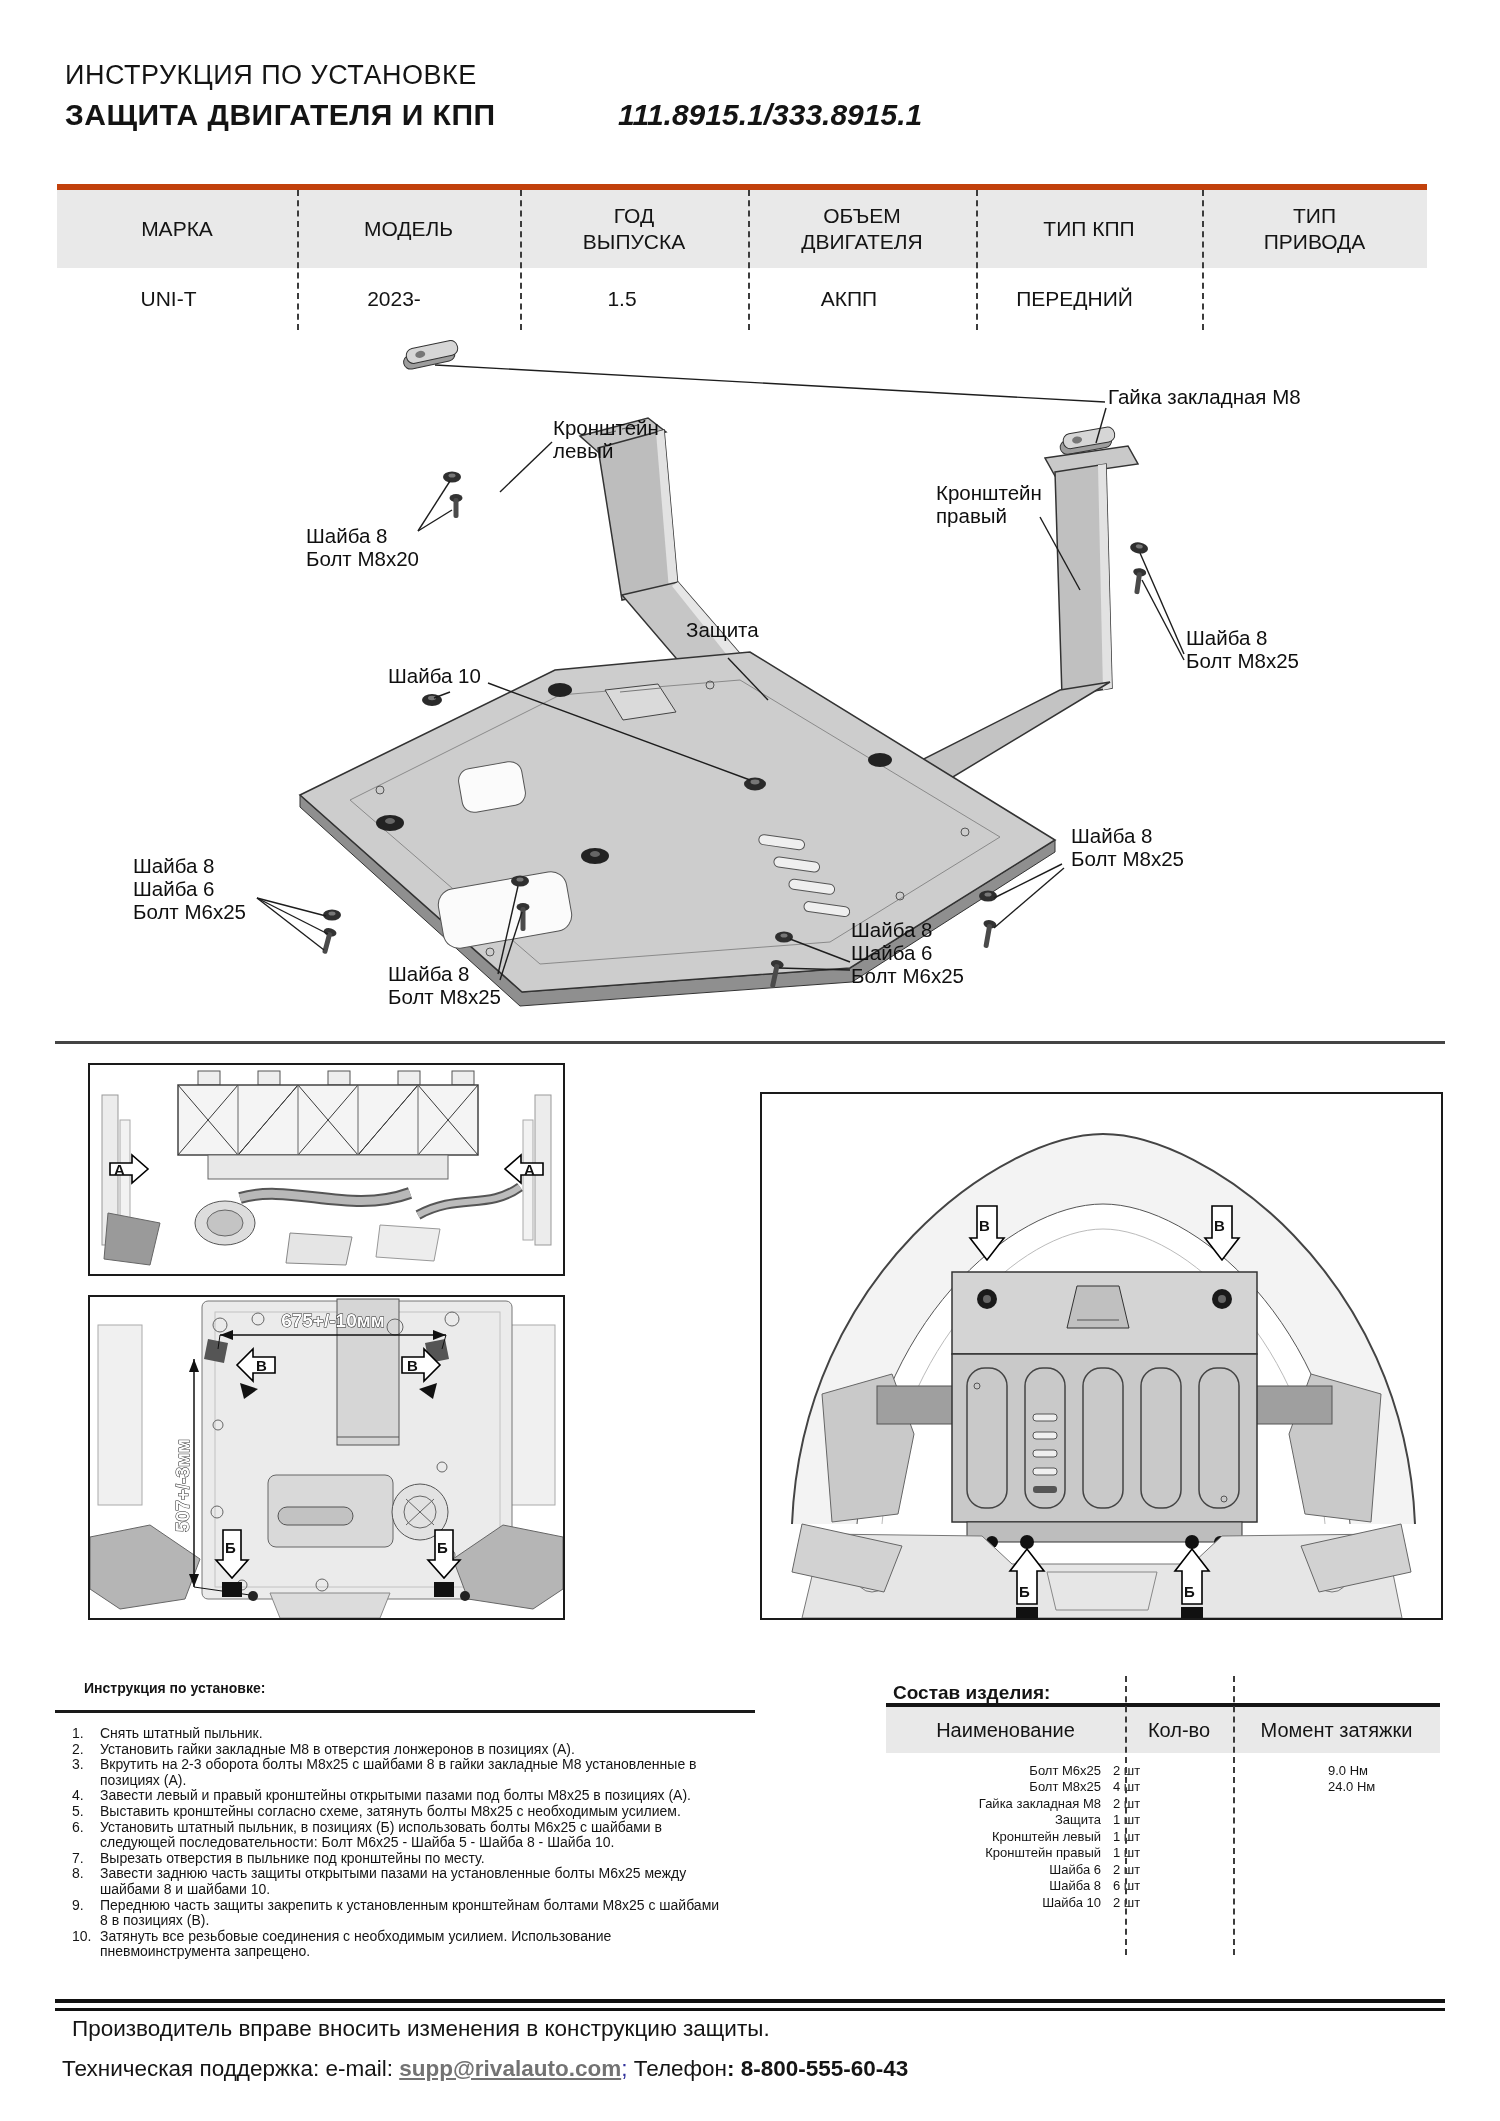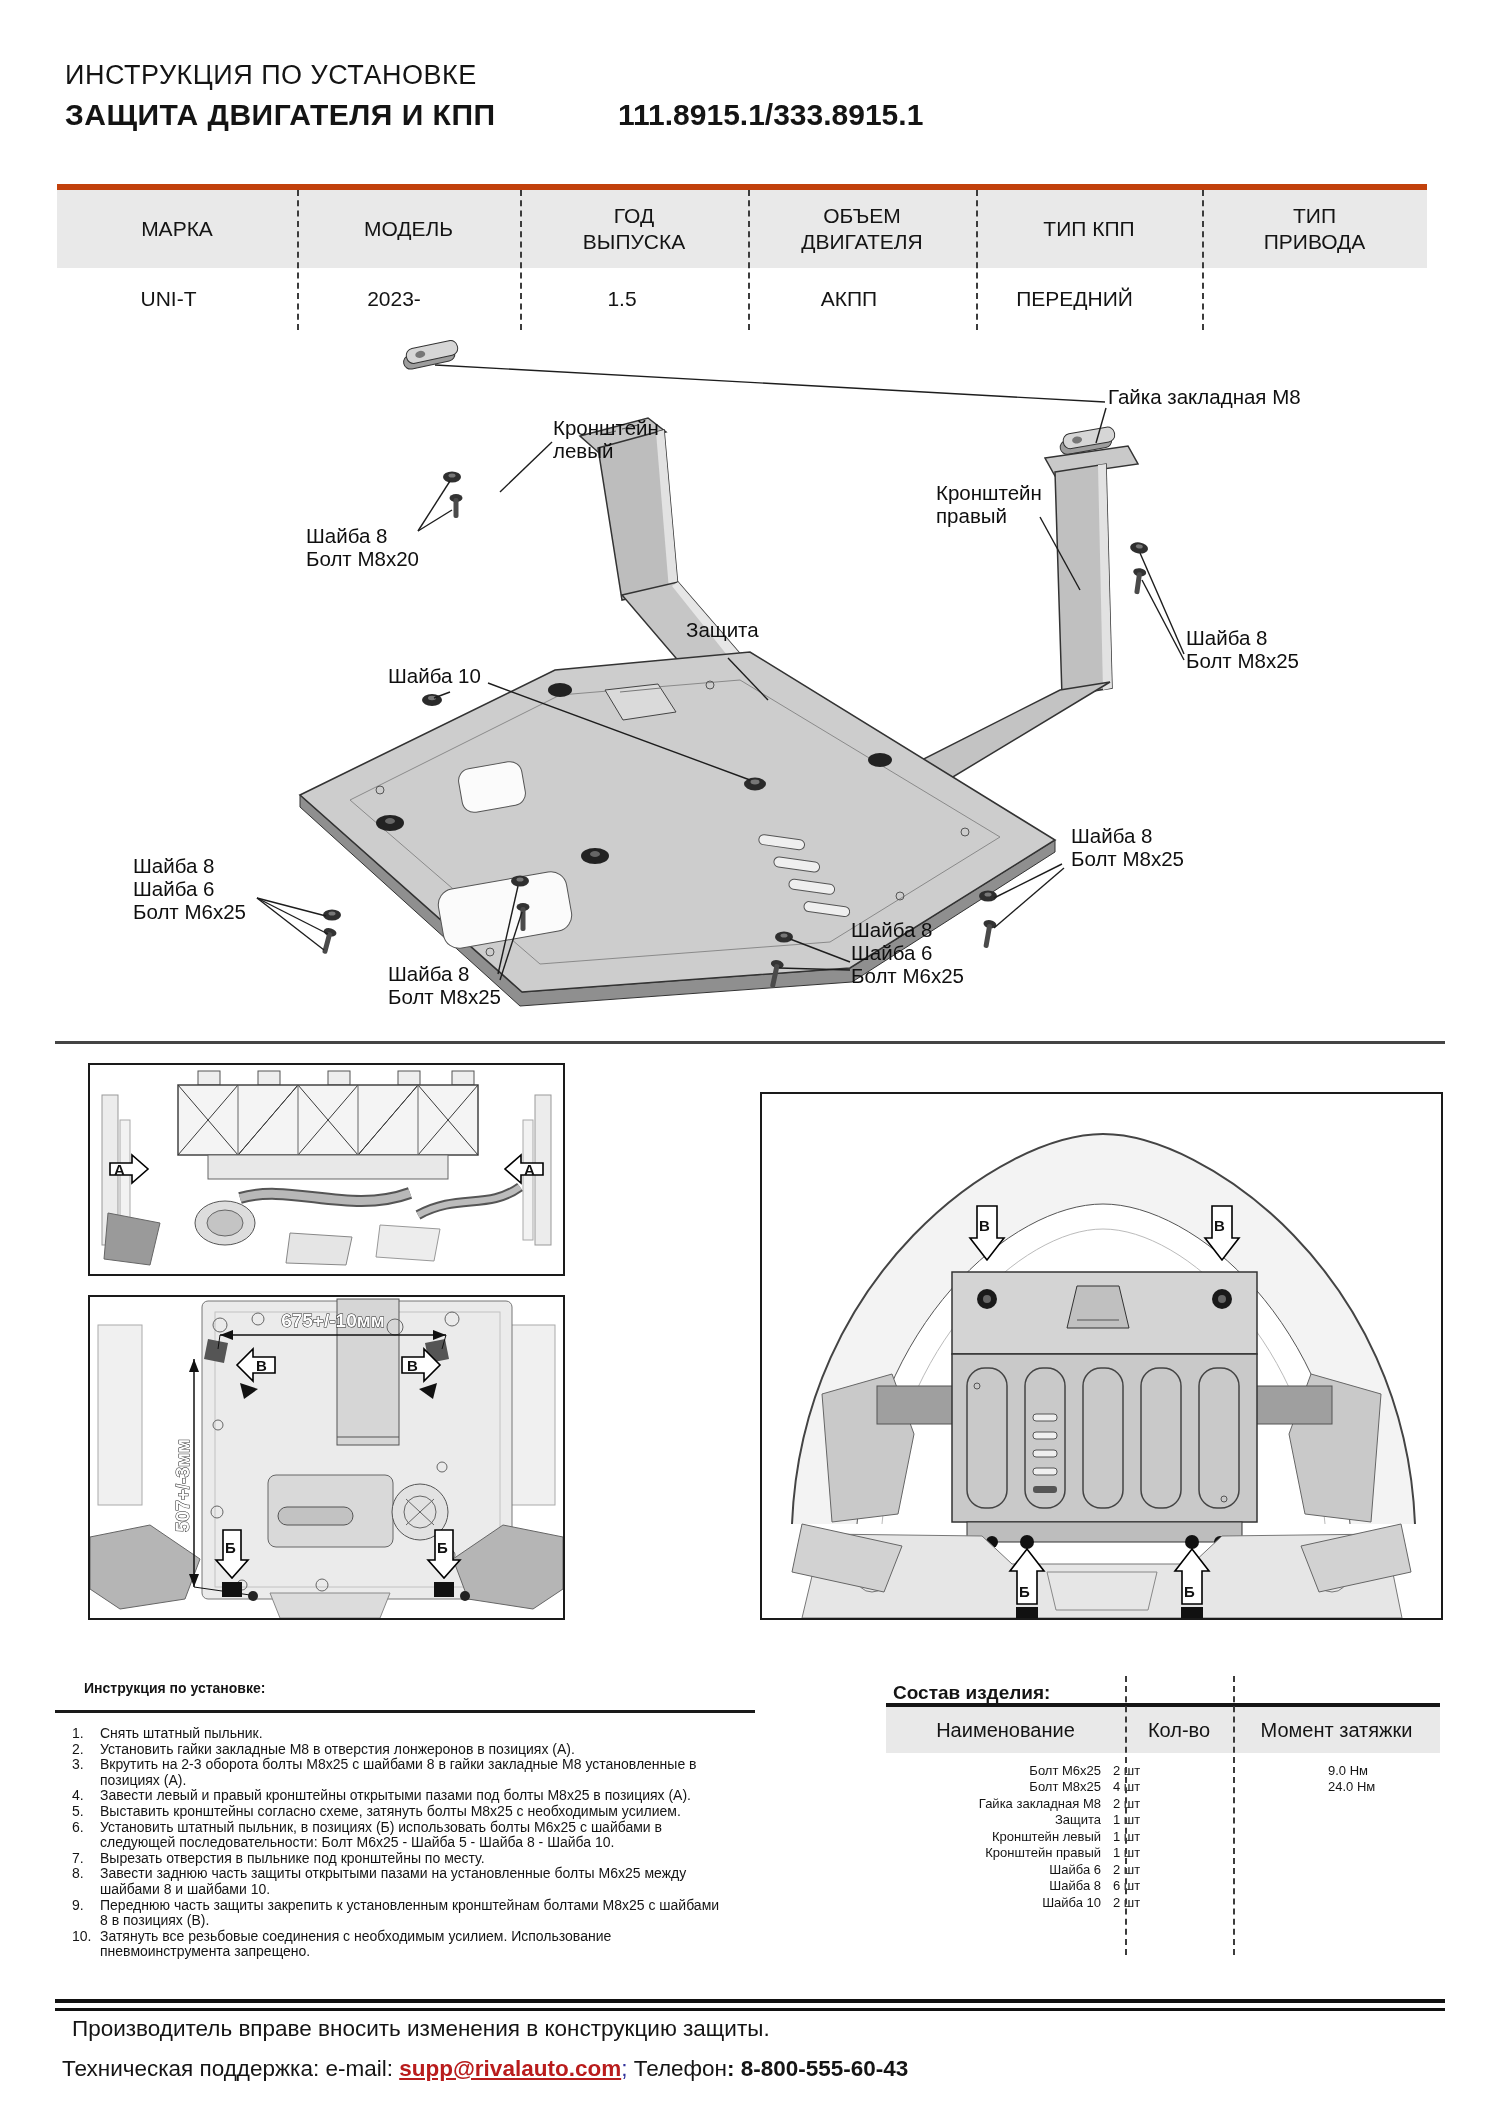--- a/index.html
+++ b/index.html
@@ -5,21 +5,21 @@
   * { margin:0; padding:0; box-sizing:border-box; }
   html,body { background:#fff; }
   .page {
     position:relative; width:1500px; height:2121px; background:#fff;
     font-family:"Liberation Sans", sans-serif; color:#141414; overflow:hidden;
   }
   .abs { position:absolute; }
   
   .subtitle { left:65px; top:60px; font-size:27px; letter-spacing:.5px; }
   .doc-title { left:65px; top:98px; font-size:30px; font-weight:bold; letter-spacing:.5px; }
-  .part-numbers { left:618px; top:98px; font-size:30px; font-weight:bold; }
+  .part-numbers { left:618px; top:98px; font-size:30px; font-weight:bold;font-style:italic; }
   
   .veh { left:57px; top:184px; width:1370px; border-top:6px solid #c2410c; }
   .veh-row { display:flex; }
   .veh-cell { display:flex; align-items:center; justify-content:center; text-align:center;
               font-size:21px; white-space:pre-line; line-height:1.22; }
   .veh-head .veh-cell { background:#e9e9e9; height:78px; }
   .veh-vals .veh-cell { height:62px; }
   .c0{width:240px}.c1{width:223px}.c2{width:228px}.c3{width:228px}.c4{width:226px}.c5{width:225px}
   .vsep { position:absolute; top:0; height:140px; border-left:2px dashed #3c3c3c; }
   
@@ -46,21 +46,21 @@
   .parts .rows { position:absolute; left:0; top:86px; width:554px; }
   .parts .prow { display:flex; height:16.5px; font-size:13px; align-items:center; }
   .parts .pn { width:227px; text-align:right; padding-right:12px; }
   .parts .pq { width:120px; text-align:left; }
   .parts .pt { width:207px; padding-left:95px; }
   
   .dbl-rule { left:55px; top:1999px; width:1390px; height:12px;
               border-top:4px solid #111; border-bottom:3px solid #111; }
   .footer-notice { left:72px; top:2016px; font-size:22.5px; }
   .footer-support { left:62px; top:2056px; font-size:22.5px; }
-  .footer-support .email { color:#b91c1c; font-weight:bold; text-decoration:underline; }
+  .footer-support .email { color:#737373; font-weight:bold; text-decoration:underline; }
   .footer-support .semi { color:#31319b; }
   .footer-support .phone { font-weight:bold; }
   svg text { font-family:"Liberation Sans", sans-serif; }
   .outline-txt { font-weight:bold; fill:#fdfdfd; stroke:#222; stroke-width:1px; paint-order:stroke; }
   .marker-letter { font-weight:bold; fill:#111; }
 </style>
 </head>
 <body>
 
 <div class="page">

